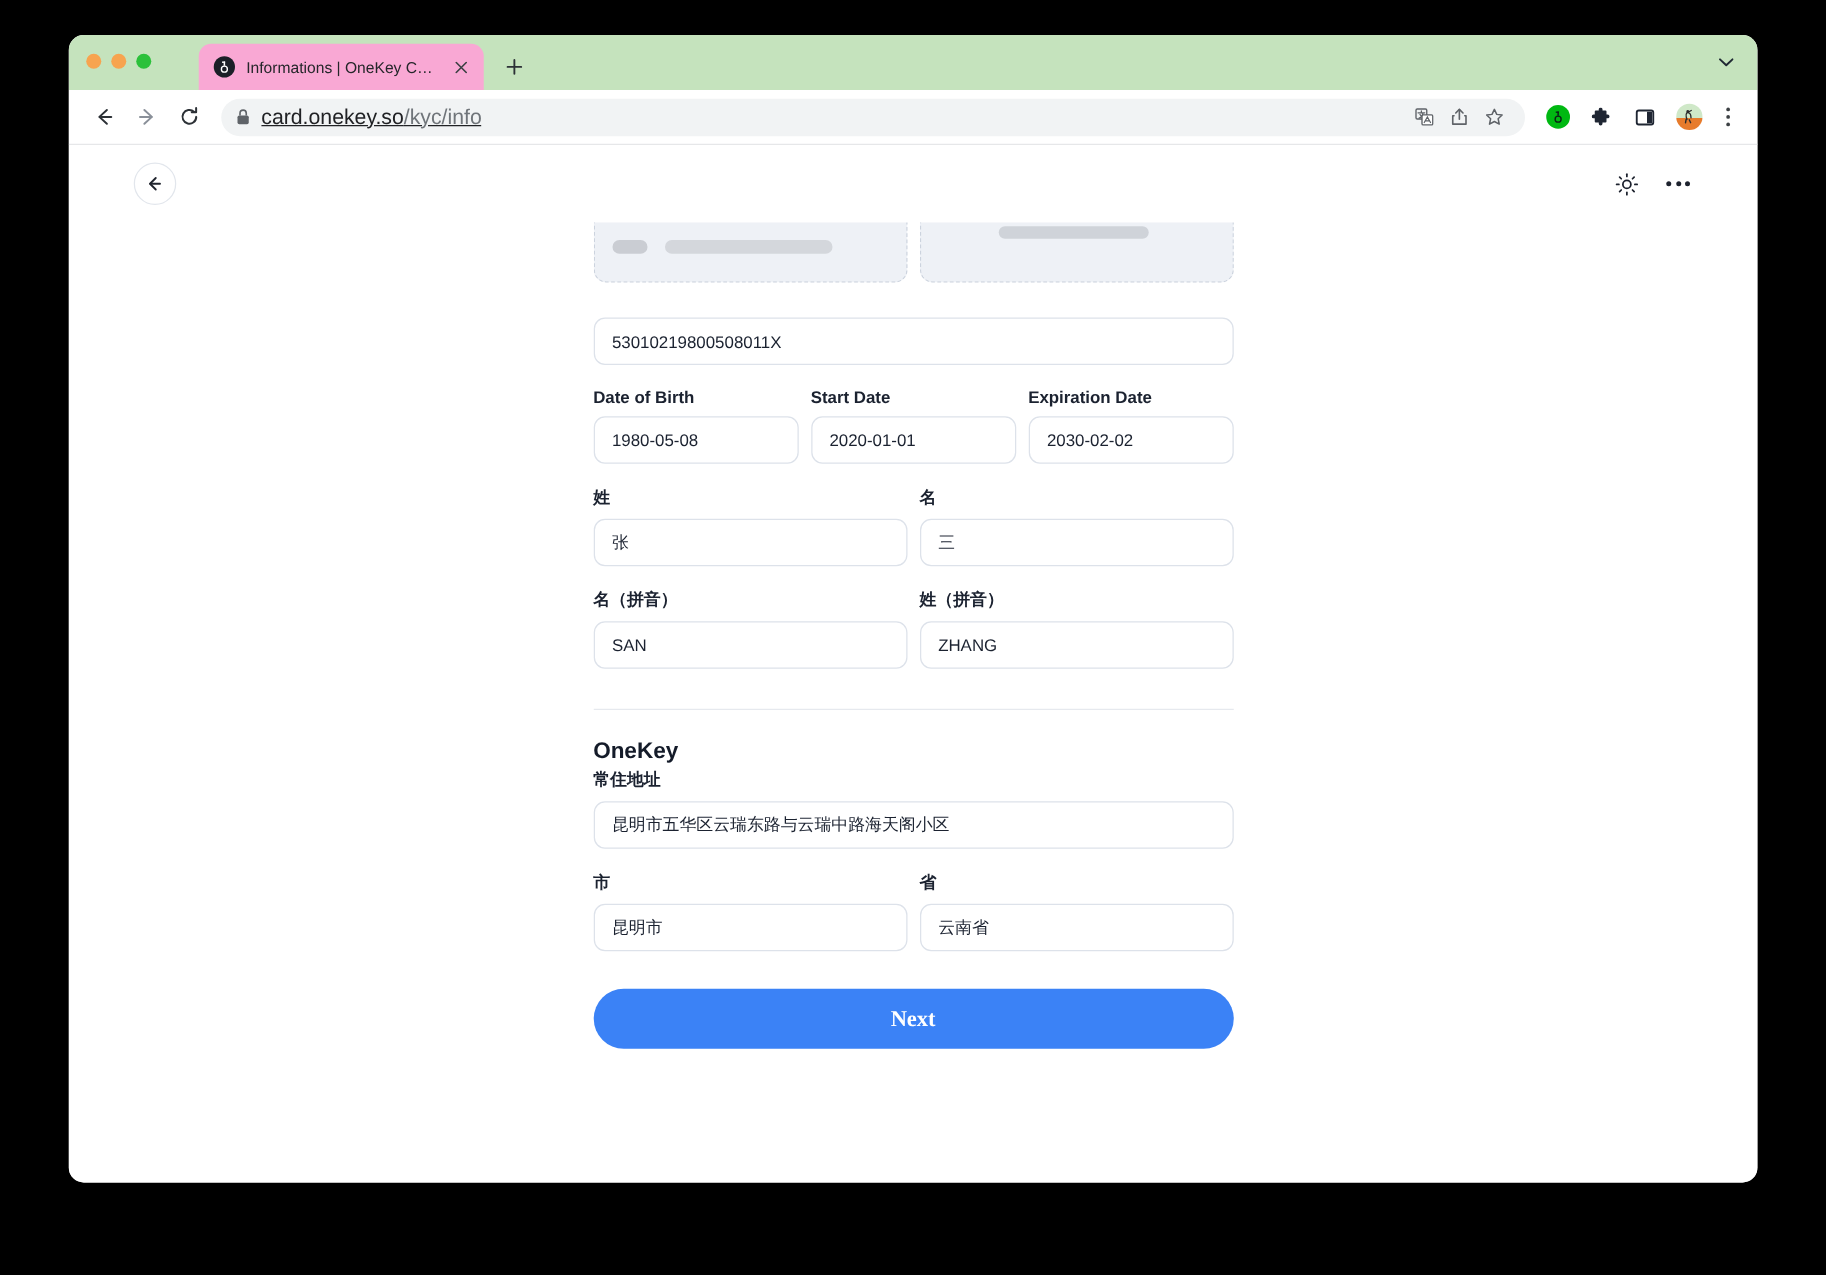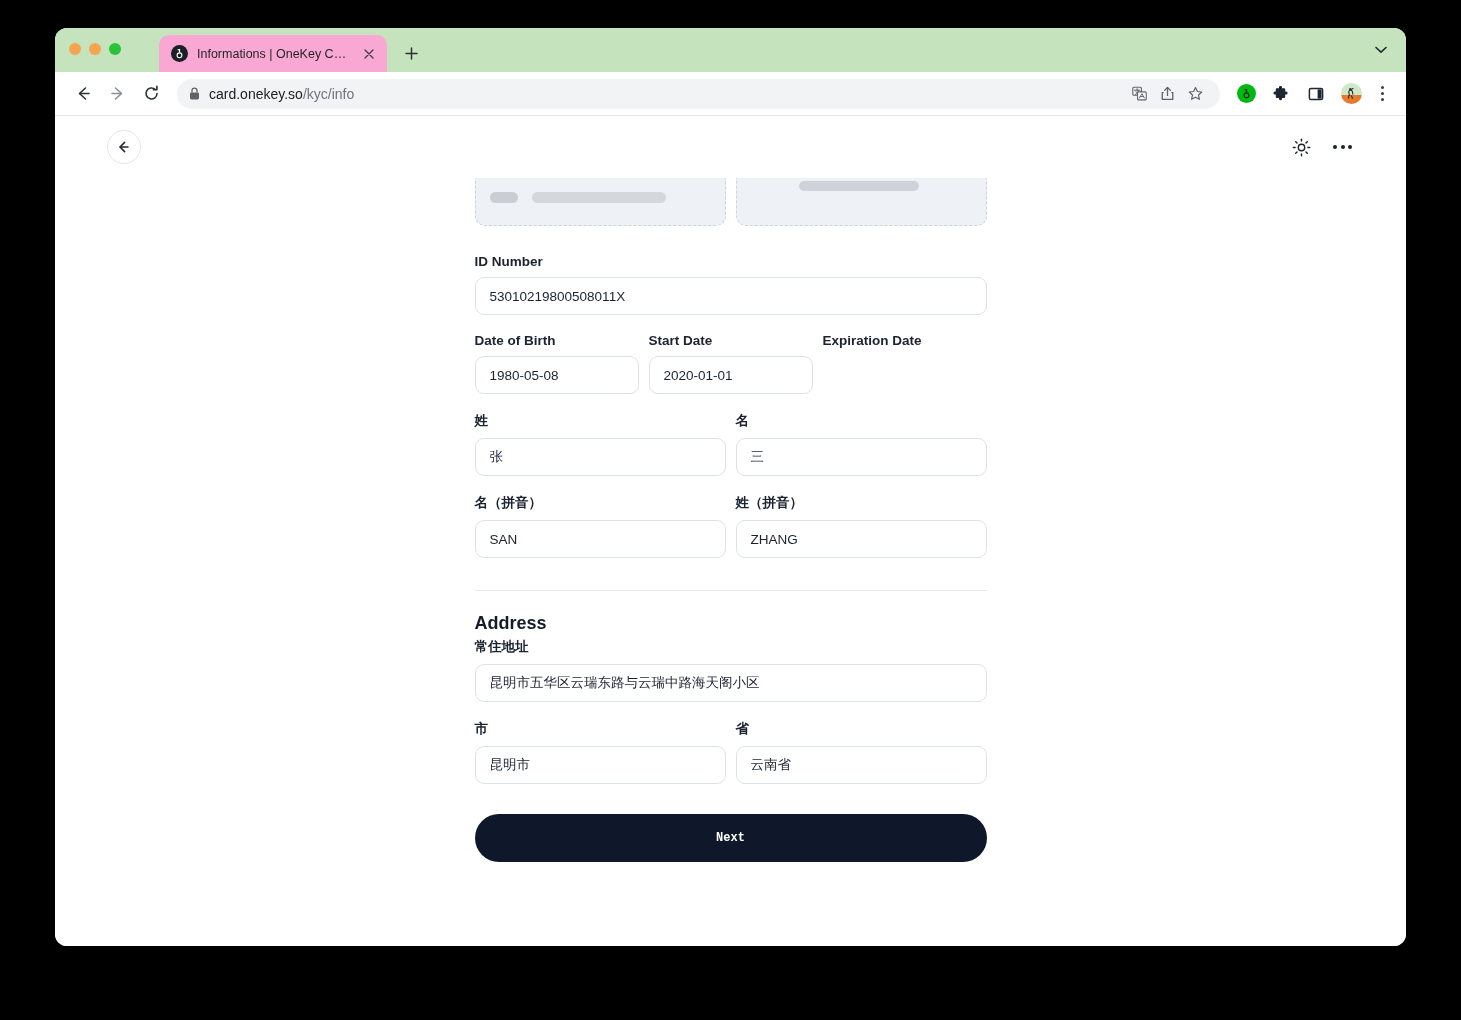--- a/index.html
+++ b/index.html
@@ -100,22 +100,22 @@
     border-radius: 15px;
     display: flex; align-items: center;
     padding: 0 12px;
     gap: 9px;
     margin-left: 6px;
     margin-right: 4px;
     min-width: 0;
   }
   .lock-icon { flex: none; color: #5f6368; display:flex; }
   .url-text {
-    font-size: 14px; color: #202124;
-    white-space: nowrap; overflow: hidden; text-overflow: ellipsis;
+    font-size: 17px; color: #202124;
+    white-space: nowrap; overflow: hidden; text-overflow: ellipsis; text-decoration: underline;
   }
   .url-text .path { color: #70757a; }
   .omni-actions { display: flex; align-items: center; gap: 2px; margin-left: auto; }
   .omni-icon {
     width: 26px; height: 26px;
     display: flex; align-items: center; justify-content: center;
     color: #5f6368; flex: none;
   }
   .ext-icon {
     width: 26px; height: 26px; flex: none;
@@ -213,28 +213,28 @@
     height: 1px; background: #e6e9ee; margin: 14px 0 22px 0;
   }
   .section-title {
     font-size: 18px; font-weight: bold; color: #141b29; margin-bottom: 4px;
   }
   .section-sub {
     font-size: 13px; color: #8b94a3; margin-bottom: 20px;
   }
   .next-button {
     width: 100%; height: 48px;
-    background: #0f172a;
+    background: #3b82f6;
     color: #ffffff;
     border-radius: 24px;
     border: none;
-    font-size: 12px; font-weight: bold;
+    font-size: 18px; font-weight: bold;
     display: flex; align-items: center; justify-content: center;
     margin-top: 12px;
-    font-family: Liberation Mono, monospace;
+    font-family: Liberation Serif, serif;
   }
   .bottom-pad { height: 40px; }
 
   .chrome-footer {
     height: 45px; background: #ffffff;
   }
 </style>
 </head>
 <body>
 
@@ -406,35 +406,35 @@
             <span class="skel-bar" style="left:14px; top:57px; width:28px; height:11px; background:#cacdd3;"></span>
             <span class="skel-bar" style="left:56px; top:57px; width:134px; height:11px;"></span>
           </div>
           <div class="skel-card right">
 
             <span class="skel-bar" style="left:62px; top:46px; width:120px; height:10px; background:#cfd3d9;"></span>
           </div>
         </div>
 
         <div class="field-block">
-          <span class="field-label">ID Number</span>
           <div class="field-input">53010219800508011X</div>
         </div>
 
         <div class="row">
           <div class="field-block">
             <span class="field-label">Date of Birth</span>
             <div class="field-input">1980-05-08</div>
           </div>
           <div class="field-block">
             <span class="field-label">Start Date</span>
             <div class="field-input">2020-01-01</div>
           </div>
           <div class="field-block">
             <span class="field-label">Expiration Date</span>
+            <div class="field-input">2030-02-02</div>
           </div>
         </div>
 
         <div class="row">
           <div class="field-block">
             <span class="field-label">姓</span>
             <div class="field-input">张</div>
           </div>
           <div class="field-block">
             <span class="field-label">名</span>
@@ -449,21 +449,21 @@
           </div>
           <div class="field-block">
             <span class="field-label">姓（拼音）</span>
             <div class="field-input">ZHANG</div>
           </div>
         </div>
 
         <div class="divider"></div>
 
         <div>
-          <div class="section-title">Address</div>
+          <div class="section-title">OneKey</div>
 
           <div class="field-block">
             <span class="field-label">常住地址</span>
             <div class="field-input">昆明市五华区云瑞东路与云瑞中路海天阁小区</div>
           </div>
 
           <div class="row">
             <div class="field-block">
               <span class="field-label">市</span>
               <div class="field-input">昆明市</div>

